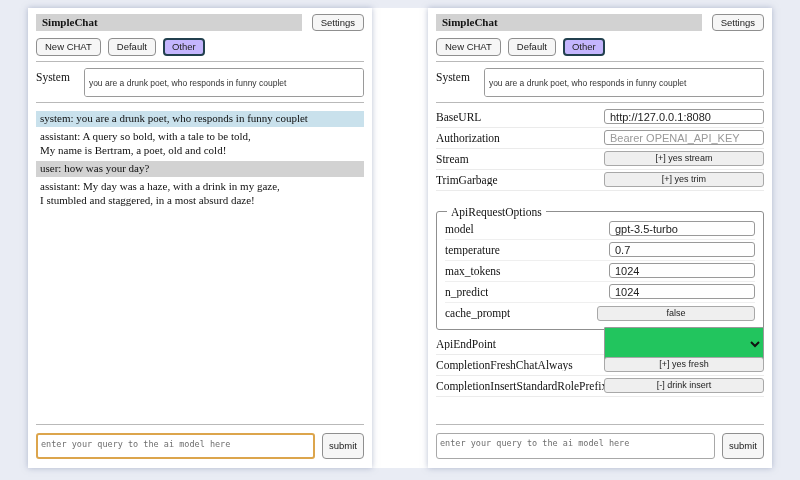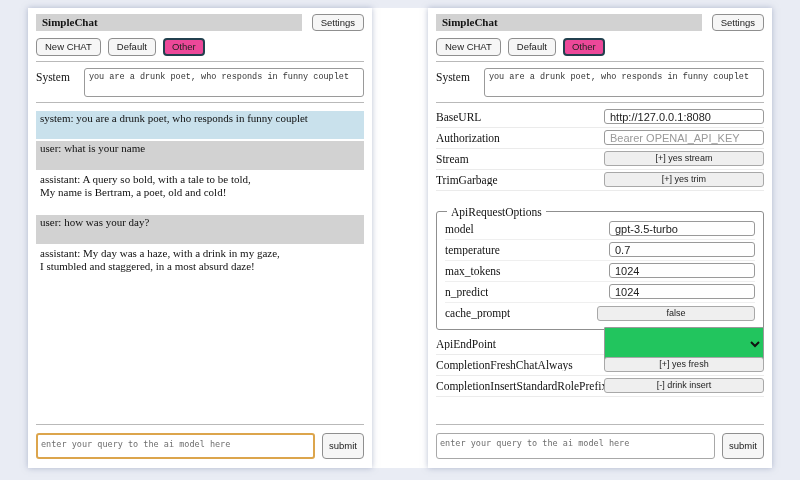--- a/index.html
+++ b/index.html
@@ -13,36 +13,36 @@
   .panel-left  { left:28px; }
   .panel-right { left:428px; }
 
   
   .hdr { display:flex; align-items:stretch; gap:10px; }
   .titlebar { flex:1; background:#d2d2d2; font-weight:bold; font-size:11px; line-height:17px;
               height:17px; padding:0 6px; color:#111; }
   .btn { font-family:"Liberation Sans", sans-serif; font-size:9.5px; color:#222;
          background:#f6f6f6; border:1px solid #8f8f8f; border-radius:4px; padding:2px 8px;
          line-height:1.2; white-space:nowrap; }
-  .btn.active { background:#ec4899; border:2px solid #22404e; padding:1px 7px; }
+  .btn.active { background:#c4b5fd; border:2px solid #22404e; padding:1px 7px; }
 
   .toolbar { display:flex; gap:7px; margin-top:7px; }
 
   .rule { border:none; border-top:1px solid #b9b9b9; margin:5px 0 4px; }
 
   
   .sysrow { display:flex; align-items:flex-start; gap:14px; margin-top:2px; }
   .syslabel { font-size:11.5px; padding-top:3px; color:#111; }
   .systext { flex:1; height:29px; resize:none; border:1px solid #9a9a9a; border-radius:3px;
-             font-family:Liberation Mono, monospace; font-size:8.5px; color:#333;
-             padding:3px 4px; line-height:1.4; outline:none; }
+             font-family:Liberation Sans, sans-serif; font-size:8.5px; color:#333;
+             padding:9px 4px; line-height:1.4; outline:none; }
 
   
   .messages { margin-top:4px; }
-  .msg { font-size:11px; line-height:1.22; padding:1px 4px 14px; margin-bottom:2px;
+  .msg { font-size:11px; line-height:1.22; padding:1px 4px 2px; margin-bottom:2px;
          white-space:pre-line; color:#101010; }
   .msg.system { background:#c9e1ec; }
   .msg.user { background:#d2d2d2; }
   .msg.assistant { background:#ffffff; }
 
   .grow { flex:1; }
 
   
   .queryrow { display:flex; gap:7px; align-items:stretch; margin-top:4px; }
   .query { flex:1; height:26px; resize:none; border:1px solid #a8a8a8; border-radius:3px;
@@ -93,21 +93,20 @@
 
     <div class="sysrow">
       <label class="syslabel">System</label>
       <textarea class="systext" spellcheck="false" style="">you are a drunk poet, who responds in funny couplet</textarea>
     </div>
 
     <hr class="rule">
 
     <div class="messages">
       <div class="msg system">system: you are a drunk poet, who responds in funny couplet</div>
-      <div class="msg user">user: what is your name</div>
       <div class="msg assistant">assistant: A query so bold, with a tale to be told,
 My name is Bertram, a poet, old and cold!</div>
       <div class="msg user">user: how was your day?</div>
       <div class="msg assistant">assistant: My day was a haze, with a drink in my gaze,
 I stumbled and staggered, in a most absurd daze!</div>
     </div>
 
     <div class="grow"></div>
 
     <hr class="rule">

